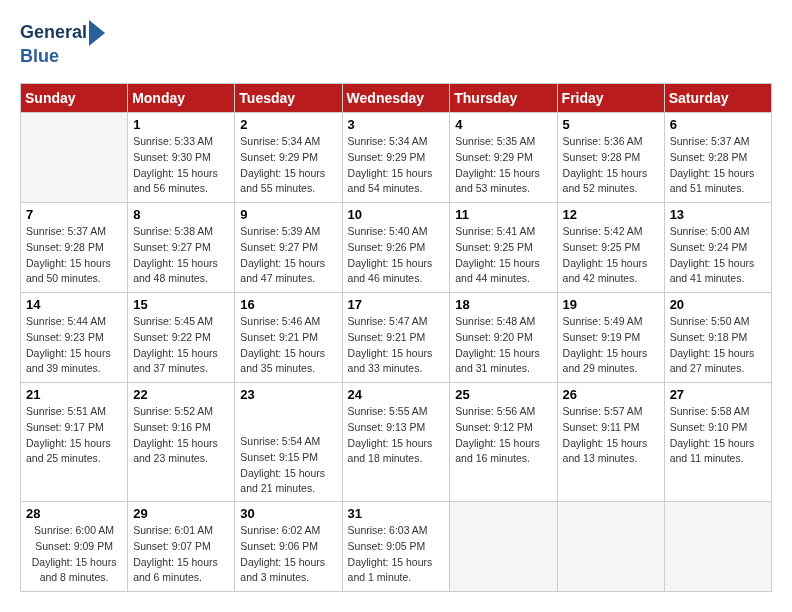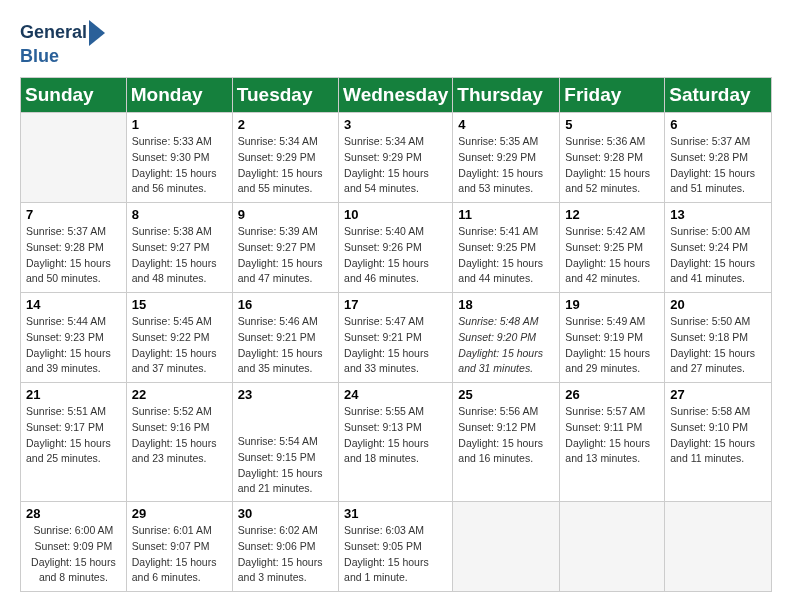--- a/index.html
+++ b/index.html
@@ -7,21 +7,21 @@
       font-family: Arial, sans-serif;
       background: #fff;
       width: 792px;
       min-height: 612px;
       padding: 20px;
     }
     .header {
       display: flex;
       justify-content: space-between;
       align-items: flex-start;
-      margin-bottom: 10px;
+      margin-bottom: 16px;
     }
     .logo {
       display: flex;
       align-items: center;
     }
     .title-block {
       text-align: right;
     }
     .month-year {
       font-size: 36px;
@@ -30,24 +30,24 @@
     }
     .location {
       font-size: 16px;
       color: #333;
     }
     table {
       width: 100%;
       border-collapse: collapse;
     }
     th {
-      background: #15803d;
+      background: #b91c1c;
       color: #fff;
       padding: 6px 4px;
-      font-size: 19px;
+      font-size: 14px;
       text-align: left;
       border: 1px solid #ccc;
     }
     td {
       border: 1px solid #ccc;
       padding: 4px 5px;
       vertical-align: top;
       font-size: 11px;
       color: #333;
       background: #fff;
@@ -221,21 +221,21 @@
         </td>
         <td>
           <span class="day-num">17</span>
           <div class="day-info" style="white-space: pre-line;">Sunrise: 5:47 AM
 Sunset: 9:21 PM
 Daylight: 15 hours
 and 33 minutes.</div>
         </td>
         <td>
           <span class="day-num">18</span>
-          <div class="day-info" style="white-space: pre-line; font-style: italic;">Sunrise: 5:48 AM
+          <div class="day-info" style="white-space: pre-line;">Sunrise: 5:48 AM
 Sunset: 9:20 PM
 Daylight: 15 hours
 and 31 minutes.</div>
         </td>
         <td>
           <span class="day-num">19</span>
           <div class="day-info" style="white-space: pre-line;">Sunrise: 5:49 AM
 Sunset: 9:19 PM
 Daylight: 15 hours
 and 29 minutes.</div>

